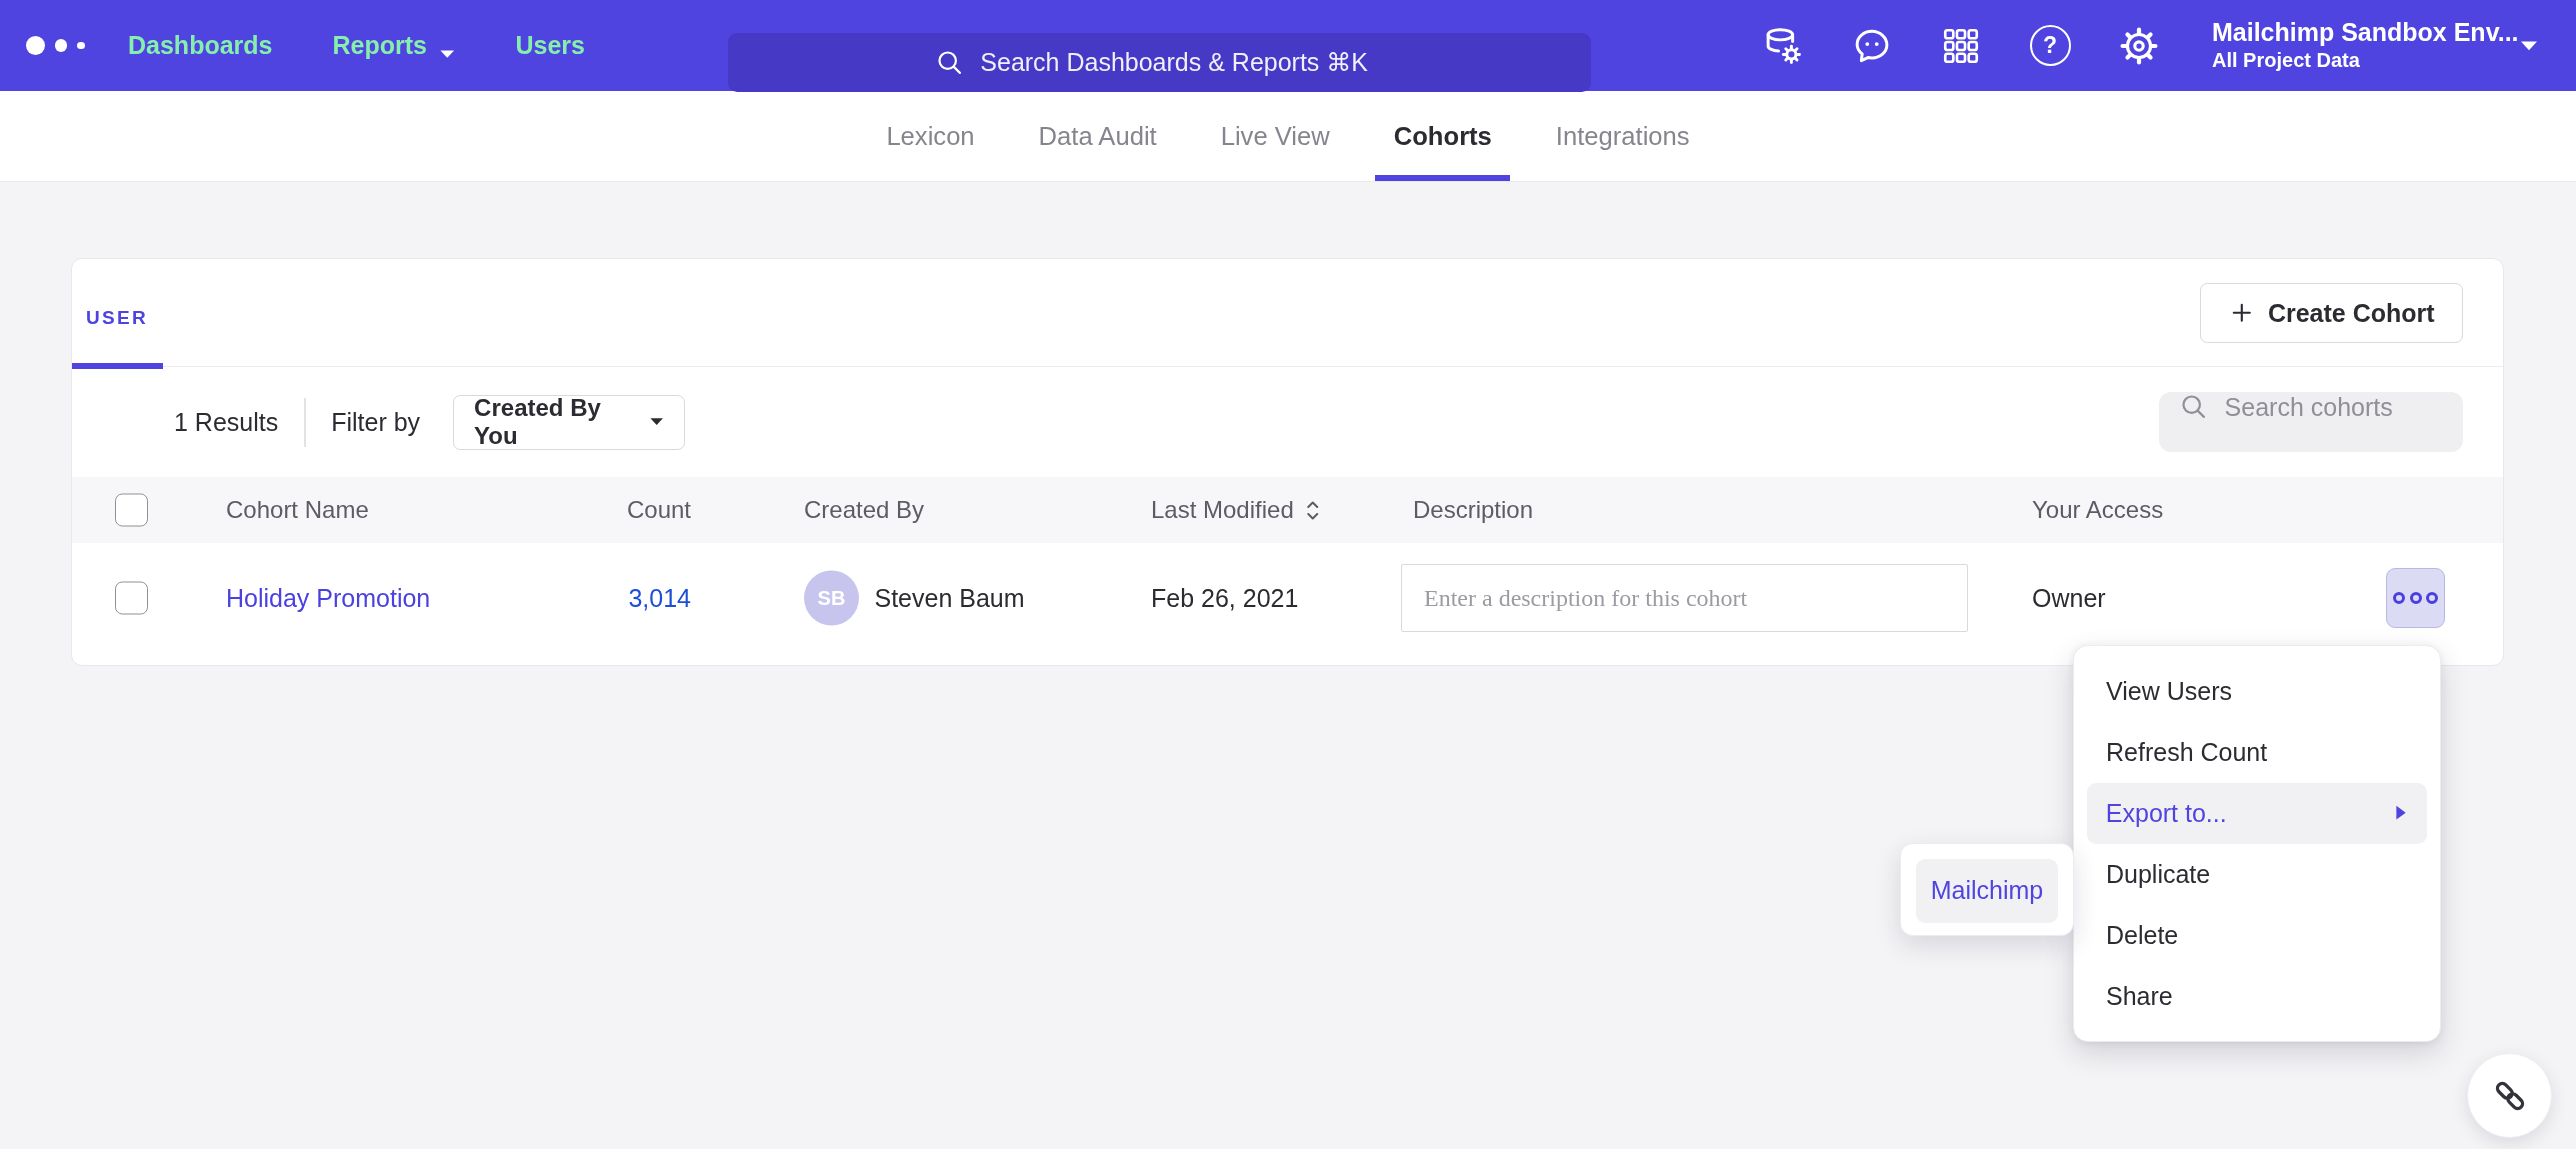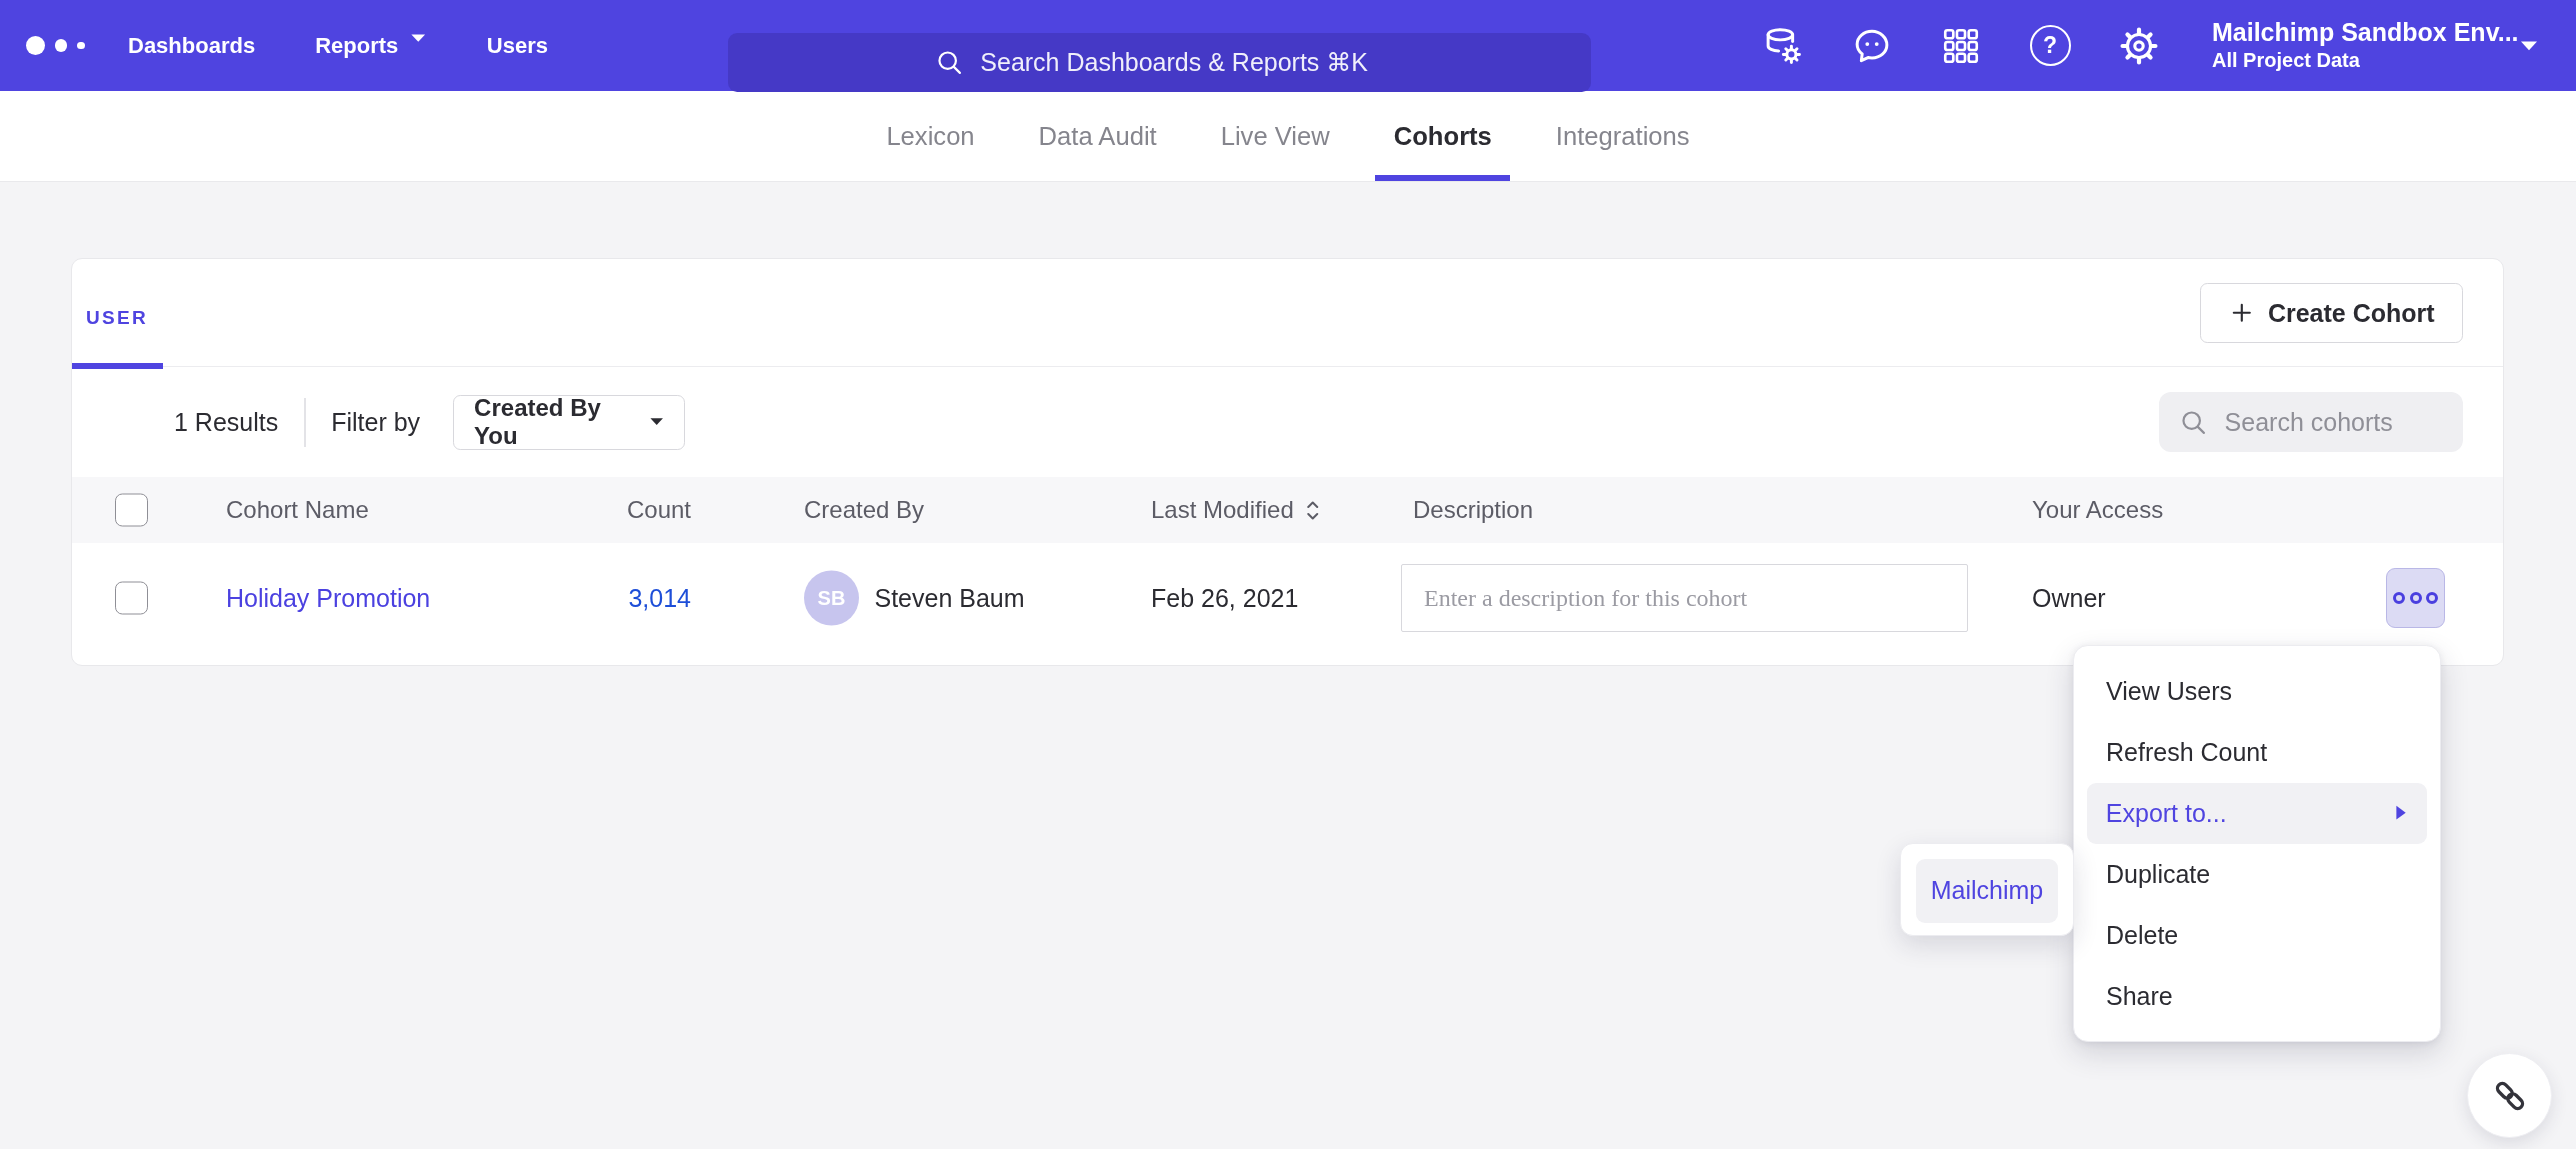--- a/index.html
+++ b/index.html
@@ -7,21 +7,21 @@
        font-family:"Liberation Sans",sans-serif;color:#2b2b31;}
 
   
   .topnav{position:absolute;left:0;top:0;width:2576px;height:91px;background:#4f44e0;z-index:10;}
   .logo{position:absolute;left:25.6px;top:0;height:91px;display:flex;align-items:center;gap:10px;}
   .logo i{display:block;border-radius:50%;background:#fff;}
   .logo i:nth-child(1){width:19px;height:19px;}
   .logo i:nth-child(2){width:12.8px;height:12.8px;}
   .logo i:nth-child(3){width:7.3px;height:7.3px;}
   .nav-links{position:absolute;left:128px;top:0;height:91px;display:flex;align-items:center;gap:60px;}
-  .nav-link{display:flex;align-items:flex-start;gap:12px;color:#ffffff;font-size:22px;font-weight:600;cursor:pointer;}
+  .nav-link{display:flex;align-items:flex-end;gap:12px;color:#86efac;font-size:25px;font-weight:600;cursor:pointer;}
   .nav-search{position:absolute;left:728px;top:6.4px;width:863px;height:59px;border-radius:9.1px;
               background:#4539c6;display:flex;align-items:center;justify-content:center;gap:14.6px;cursor:pointer;margin-top:27px;}
   .nav-search svg{flex:0 0 auto;}
   .nav-search input{background:transparent;border:none;outline:none;width:402px;
                     font-family:inherit;font-size:25px;color:#fff;}
   .nav-search input::placeholder{color:rgba(255,255,255,0.92);}
   .nav-icons{position:absolute;left:1761px;top:0;height:91px;display:flex;align-items:center;gap:45px;}
   .icon-btn{width:44px;height:44px;display:flex;align-items:center;justify-content:center;cursor:pointer;}
   .help-circle{width:37px;height:37px;border:2.7px solid #fff;border-radius:50%;color:#fff;
                display:flex;align-items:center;justify-content:center;font-size:23px;font-weight:700;}
@@ -54,21 +54,21 @@
   .filter-row{position:relative;height:110px;display:flex;align-items:center;padding-left:102px;}
   .results{font-size:25px;font-weight:500;color:#2b2b31;}
   .v-divider{width:1.8px;height:49px;background:#e3e3e7;margin:0 25.6px;}
   .filter-by{font-size:25px;color:#2b2b31;margin-right:33px;}
   .dropdown{height:55px;border:1.4px solid #d8d8dd;border-radius:7.3px;background:#fff;display:flex;
             align-items:center;justify-content:space-between;padding:0 20px;box-sizing:border-box;
             font-size:24px;font-weight:600;color:#2b2b31;cursor:pointer;}
   .dd-created{width:232px;margin-right:27.4px;}
   .dd-integrations{width:323px;}
   .cohort-search{margin-left:auto;margin-right:40px;width:304px;height:60px;border-radius:12px;
-                 background:#efeff2;display:flex;align-items:center;gap:14.6px;padding:0 20px;box-sizing:border-box;}
+                 background:#efeff2;display:flex;align-items:flex-start;gap:14.6px;padding:0 20px;box-sizing:border-box;}
   .cohort-search input{background:transparent;border:none;outline:none;width:210px;
                        font-family:inherit;font-size:25px;color:#6e6e76;}
   .cohort-search input::placeholder{color:#8f8f97;}
 
   
   .thead{position:relative;height:66px;background:#f7f7f9;font-size:24px;font-weight:500;color:#5c5c66;}
   .thead>div,.trow>div{position:absolute;top:50%;transform:translateY(-50%);}
   .checkbox{width:33px;height:33px;border:1.8px solid #8f8f96;border-radius:7.3px;background:#fff;
             box-sizing:border-box;cursor:pointer;}
   .col-check{left:43px;}

